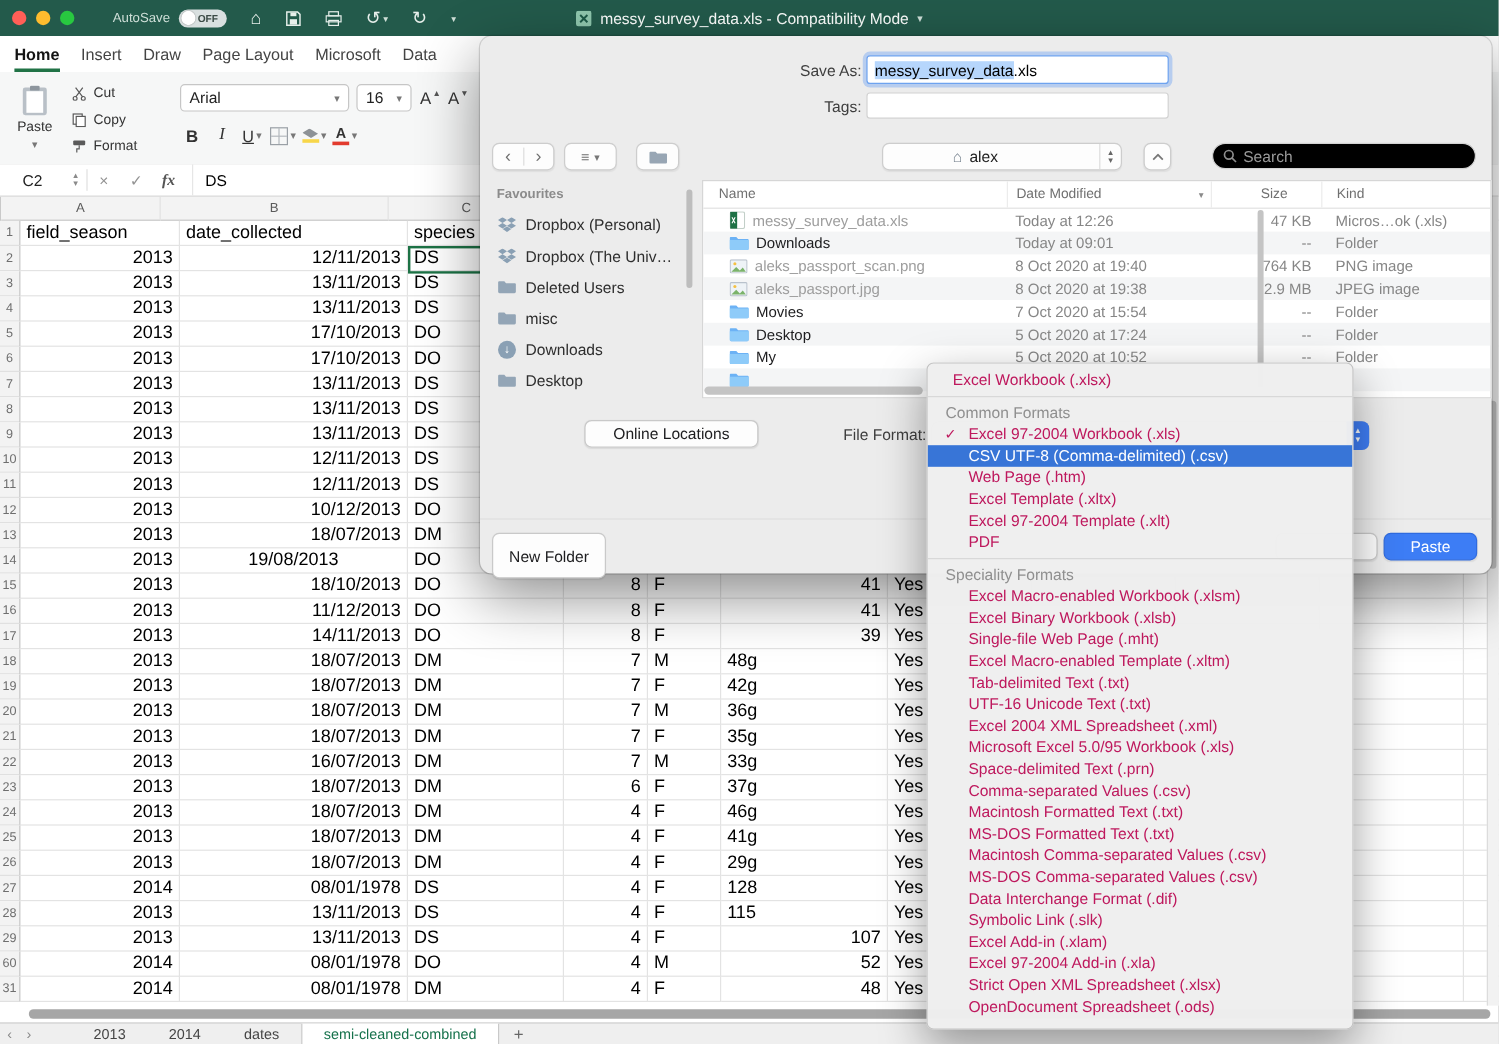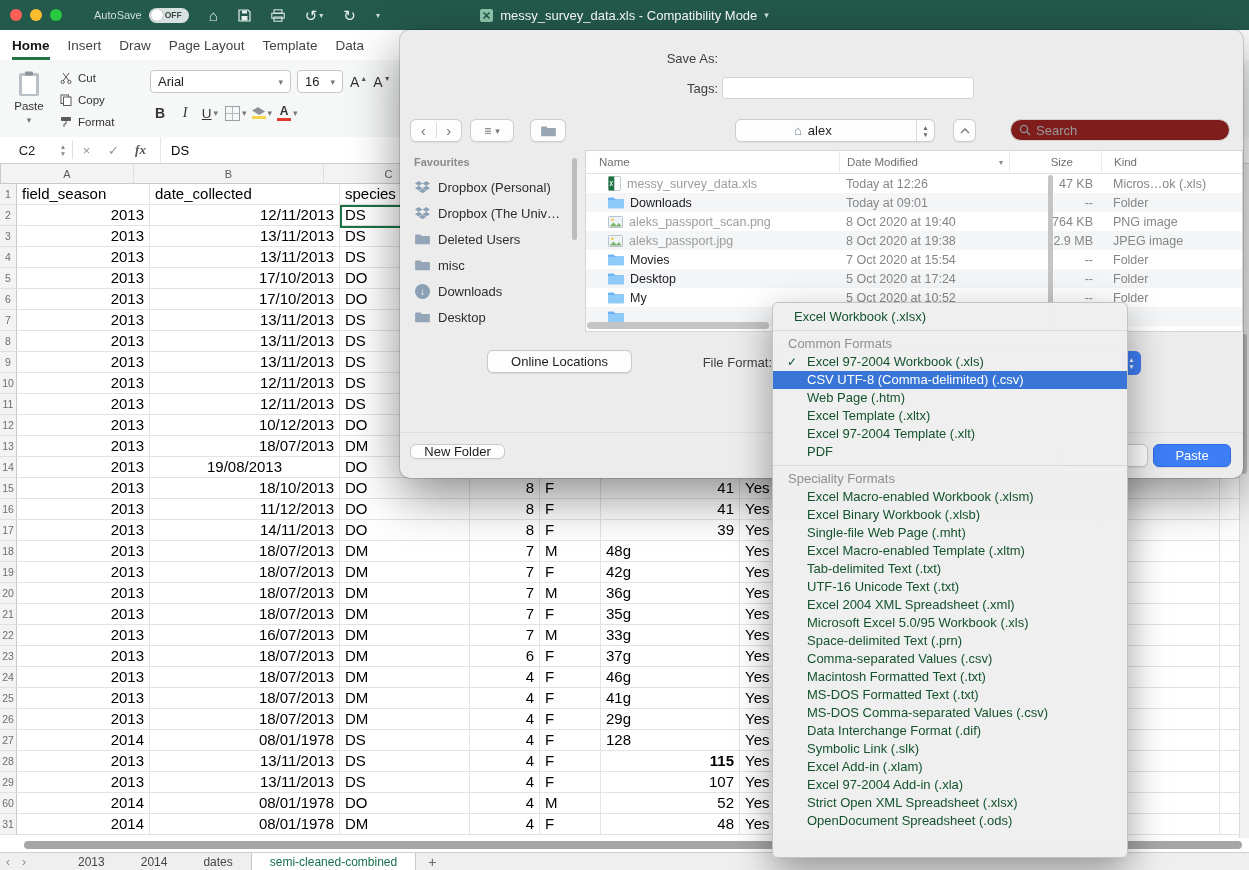--- a/index.html
+++ b/index.html
@@ -86,21 +86,21 @@
   #tags-input{position:absolute;left:322px;top:47px;width:252px;height:22px;background:#fff;border:1px solid #d2d2d2;border-radius:3px;box-sizing:border-box;font-size:13px;padding:0 6px;outline:none}
   .toolbtn{position:absolute;top:89px;height:23px;background:#fdfdfd;border:1px solid #cdcdcd;border-radius:6px;display:flex;align-items:center;justify-content:center;box-sizing:border-box;color:#6f6f6f;box-shadow:0 .5px 1px rgba(0,0,0,.06)}
   #nav-seg{left:10px;width:52px}
   #nav-seg .seg{width:25px;text-align:center;font-size:15px;line-height:15px}
   #nav-seg .seg:first-child{border-right:1px solid #dcdcdc}
   #view-btn{left:70px;width:44px;gap:4px;font-size:12px}
   #folder-btn{left:130px;width:36px}
   #loc-popup{left:335px;width:200px;font-size:13px;color:#1f1f1f;justify-content:flex-start;padding-left:58px;gap:6px}
   #loc-popup .steppers{position:absolute;right:0;top:0;height:100%;width:17px;border-left:1px solid #dcdcdc;display:flex;flex-direction:column;align-items:center;justify-content:center;font-size:6.5px;line-height:7px;color:#666}
   #up-btn{left:553px;width:23px}
-  #search-field{position:absolute;left:610px;top:89px;width:220px;height:22px;background:#7f1d1d;border:1px solid #d3d3d3;border-radius:11px;display:flex;align-items:center;gap:5px;padding:0 8px;box-sizing:border-box}
+  #search-field{position:absolute;left:610px;top:89px;width:220px;height:22px;background:#000000;border:1px solid #d3d3d3;border-radius:11px;display:flex;align-items:center;gap:5px;padding:0 8px;box-sizing:border-box}
   #search-field .ph{font-size:13px;color:#9a9a9a}
 
   #sidebar-header{position:absolute;left:14px;top:126px;font-size:11px;font-weight:700;color:#8b8b8b}
   #sidebar-items{position:absolute;left:8px;top:144px;width:166px}
   .sbitem{display:flex;align-items:center;gap:7px;height:26px;padding-left:6px;font-size:13px;color:#2e2e2e;border-radius:5px;white-space:nowrap;overflow:hidden}
   .sbicon{width:17px;display:flex;justify-content:center;flex:none}
   #side-scroll{position:absolute;left:172px;top:128px;width:5px;height:82px;background:#bdbdbd;border-radius:3px}
   .dlc{width:15px;height:15px;border-radius:50%;background:#8aa0b4;color:#fff;font-size:10px;line-height:15px;text-align:center;display:inline-block}
 
   #filelist{position:absolute;left:185px;top:120px;width:658px;height:182px;background:#fff;border:1px solid #d6d6d6;box-sizing:border-box;overflow:hidden}
@@ -121,27 +121,27 @@
   .fkind{flex:1;padding-left:12px;color:#868686;overflow:hidden;white-space:nowrap}
   #list-vscroll{position:absolute;left:648px;top:145px;width:5px;height:148px;background:#c4c4c4;border-radius:3px;z-index:2}
   #list-hscroll{position:absolute;left:187px;top:292px;width:182px;height:7px;background:#c4c4c4;border-radius:4px;z-index:2}
 
   .dlgbtn{position:absolute;background:#fdfdfd;border:1px solid #c9c9c9;border-radius:6px;font-size:13px;color:#1d1d1f;display:flex;align-items:center;justify-content:center;box-sizing:border-box;box-shadow:0 .5px 1px rgba(0,0,0,.08)}
   #online-btn{left:87px;top:320px;width:145px;height:23px}
   #fileformat-label{left:250px;width:122px;top:325px}
   #format-popup{position:absolute;left:376px;top:321px;width:365px;height:24px;background:#fff;border:1px solid #c9c9c9;border-radius:6px;box-sizing:border-box}
   #format-popup .pstep{position:absolute;right:-1px;top:-1px;height:24px;width:19px;background:#3f7ef6;border-radius:0 6px 6px 0;display:flex;flex-direction:column;align-items:center;justify-content:center;color:#fff;font-size:6.5px;line-height:7px}
   #dlg-divider{position:absolute;left:0;top:402px;width:843px;height:1px;background:#dedede}
-  #newfolder-btn{left:10px;top:414px;width:95px;height:15px}
+  #newfolder-btn{left:10px;top:414px;width:95px;height:38px}
   #cancel-btn{left:663px;top:414px;width:85px;height:23px}
   #save-btn{left:753px;top:414px;width:78px;height:23px;background:#3d7df5;border-color:#2f6be0;color:#fff}
 
   
   #format-menu{position:absolute;left:772px;top:302px;width:356px;height:556px;padding:5px 0;box-sizing:border-box;background:rgba(239,239,239,.98);border:1px solid #c3c3c3;border-radius:6px;box-shadow:0 14px 38px rgba(0,0,0,.38);z-index:60;overflow:hidden}
-  .mitem{height:18px;line-height:18px;padding-left:34px;font-size:13px;color:#14532d;position:relative;white-space:nowrap}
+  .mitem{height:18px;line-height:18px;padding-left:34px;font-size:13px;color:#be185d;position:relative;white-space:nowrap}
   .mitem.topitem{padding-left:21px}
   .mitem.hl{background:#3875d7;color:#fff}
   .mcheck{position:absolute;left:14px;font-size:12px}
   .mheader{height:18px;line-height:18px;padding-left:15px;font-size:13px;color:#8f8f8f;white-space:nowrap}
   .msep{height:1px;background:#d8d8d8;margin:4px 0}
 </style>
 </head>
 <body>
 
 <div id="stage">
@@ -183,21 +183,21 @@
       <span>messy_survey_data.xls  -  Compatibility Mode</span>
       <span class="chev">▾</span>
     </div>
   </div>
 
   <div id="ribbon-tabs">
       <div class="rtab active">Home</div>
       <div class="rtab">Insert</div>
       <div class="rtab">Draw</div>
       <div class="rtab">Page Layout</div>
-      <div class="rtab">Template</div>
+      <div class="rtab">Microsoft</div>
       <div class="rtab">Data</div>
     </div>
 
   <div id="ribbon">
     <div id="paste-button">
       <svg width="22" height="26" viewBox="0 0 22 26">
           <rect x="1" y="2" width="20" height="23" rx="2" fill="#b9c0c7"></rect>
           <rect x="4" y="5" width="14" height="18" fill="#fff"></rect>
           <rect x="7" y="0.5" width="8" height="4" rx="1" fill="#8d959d"></rect>
         </svg>
@@ -673,21 +673,21 @@
         <div class="cell" style="width: 120px;"></div>
         <div class="cell" style="width: 121px;"></div>
       </div>
       <div class="srow">
         <div class="rowh">28</div>
         <div class="cell" style="width: 133px; text-align: right;">2013</div>
         <div class="cell" style="width: 190px; text-align: right;">13/11/2013</div>
         <div class="cell" style="width: 130px; text-align: left;">DS</div>
         <div class="cell" style="width: 70px; text-align: right;">4</div>
         <div class="cell" style="width: 61px; text-align: left;">F</div>
-        <div class="cell" style="width: 139px; text-align: right; font-weight: bold;">115</div>
+        <div class="cell" style="width: 139px; ">115</div>
         <div class="cell" style="width: 120px; text-align: left;">Yes</div>
         <div class="cell" style="width: 120px;"></div>
         <div class="cell" style="width: 120px;"></div>
         <div class="cell" style="width: 120px;"></div>
         <div class="cell" style="width: 121px;"></div>
       </div>
       <div class="srow">
         <div class="rowh">29</div>
         <div class="cell" style="width: 133px; text-align: right;">2013</div>
         <div class="cell" style="width: 190px; text-align: right;">13/11/2013</div>
@@ -743,20 +743,24 @@
         <div class="stab">2013</div>
         <div class="stab">2014</div>
         <div class="stab">dates</div>
         <div class="stab active">semi-cleaned-combined</div>
         <div class="stab add">+</div>
       </div>
   </div>
 
   <div id="save-dialog">
     <div id="saveas-label" class="dlab">Save As:</div>
+    <div id="filename-input">
+      <span class="selhl">messy_survey_data</span>
+      <span>.xls</span>
+    </div>
     <div id="tags-label" class="dlab">Tags:</div>
     <input id="tags-input" type="text" style="">
 
     <div id="nav-seg" class="toolbtn">
       <span class="seg">‹</span>
       <span class="seg">›</span>
     </div>
     <div id="view-btn" class="toolbtn">≡<span class="combochev">▾</span></div>
     <div id="folder-btn" class="toolbtn">
       <svg width="15" height="12" viewBox="0 0 16 13">
@@ -997,20 +1001,21 @@
       <div class="mitem"><span>Single-file Web Page (.mht)</span></div>
       <div class="mitem"><span>Excel Macro-enabled Template (.xltm)</span></div>
       <div class="mitem"><span>Tab-delimited Text (.txt)</span></div>
       <div class="mitem"><span>UTF-16 Unicode Text (.txt)</span></div>
       <div class="mitem"><span>Excel 2004 XML Spreadsheet (.xml)</span></div>
       <div class="mitem"><span>Microsoft Excel 5.0/95 Workbook (.xls)</span></div>
       <div class="mitem"><span>Space-delimited Text (.prn)</span></div>
       <div class="mitem"><span>Comma-separated Values (.csv)</span></div>
       <div class="mitem"><span>Macintosh Formatted Text (.txt)</span></div>
       <div class="mitem"><span>MS-DOS Formatted Text (.txt)</span></div>
+      <div class="mitem"><span>Macintosh Comma-separated Values (.csv)</span></div>
       <div class="mitem"><span>MS-DOS Comma-separated Values (.csv)</span></div>
       <div class="mitem"><span>Data Interchange Format (.dif)</span></div>
       <div class="mitem"><span>Symbolic Link (.slk)</span></div>
       <div class="mitem"><span>Excel Add-in (.xlam)</span></div>
       <div class="mitem"><span>Excel 97-2004 Add-in (.xla)</span></div>
       <div class="mitem"><span>Strict Open XML Spreadsheet (.xlsx)</span></div>
       <div class="mitem"><span>OpenDocument Spreadsheet (.ods)</span></div>
     </div>
 
 </div>

